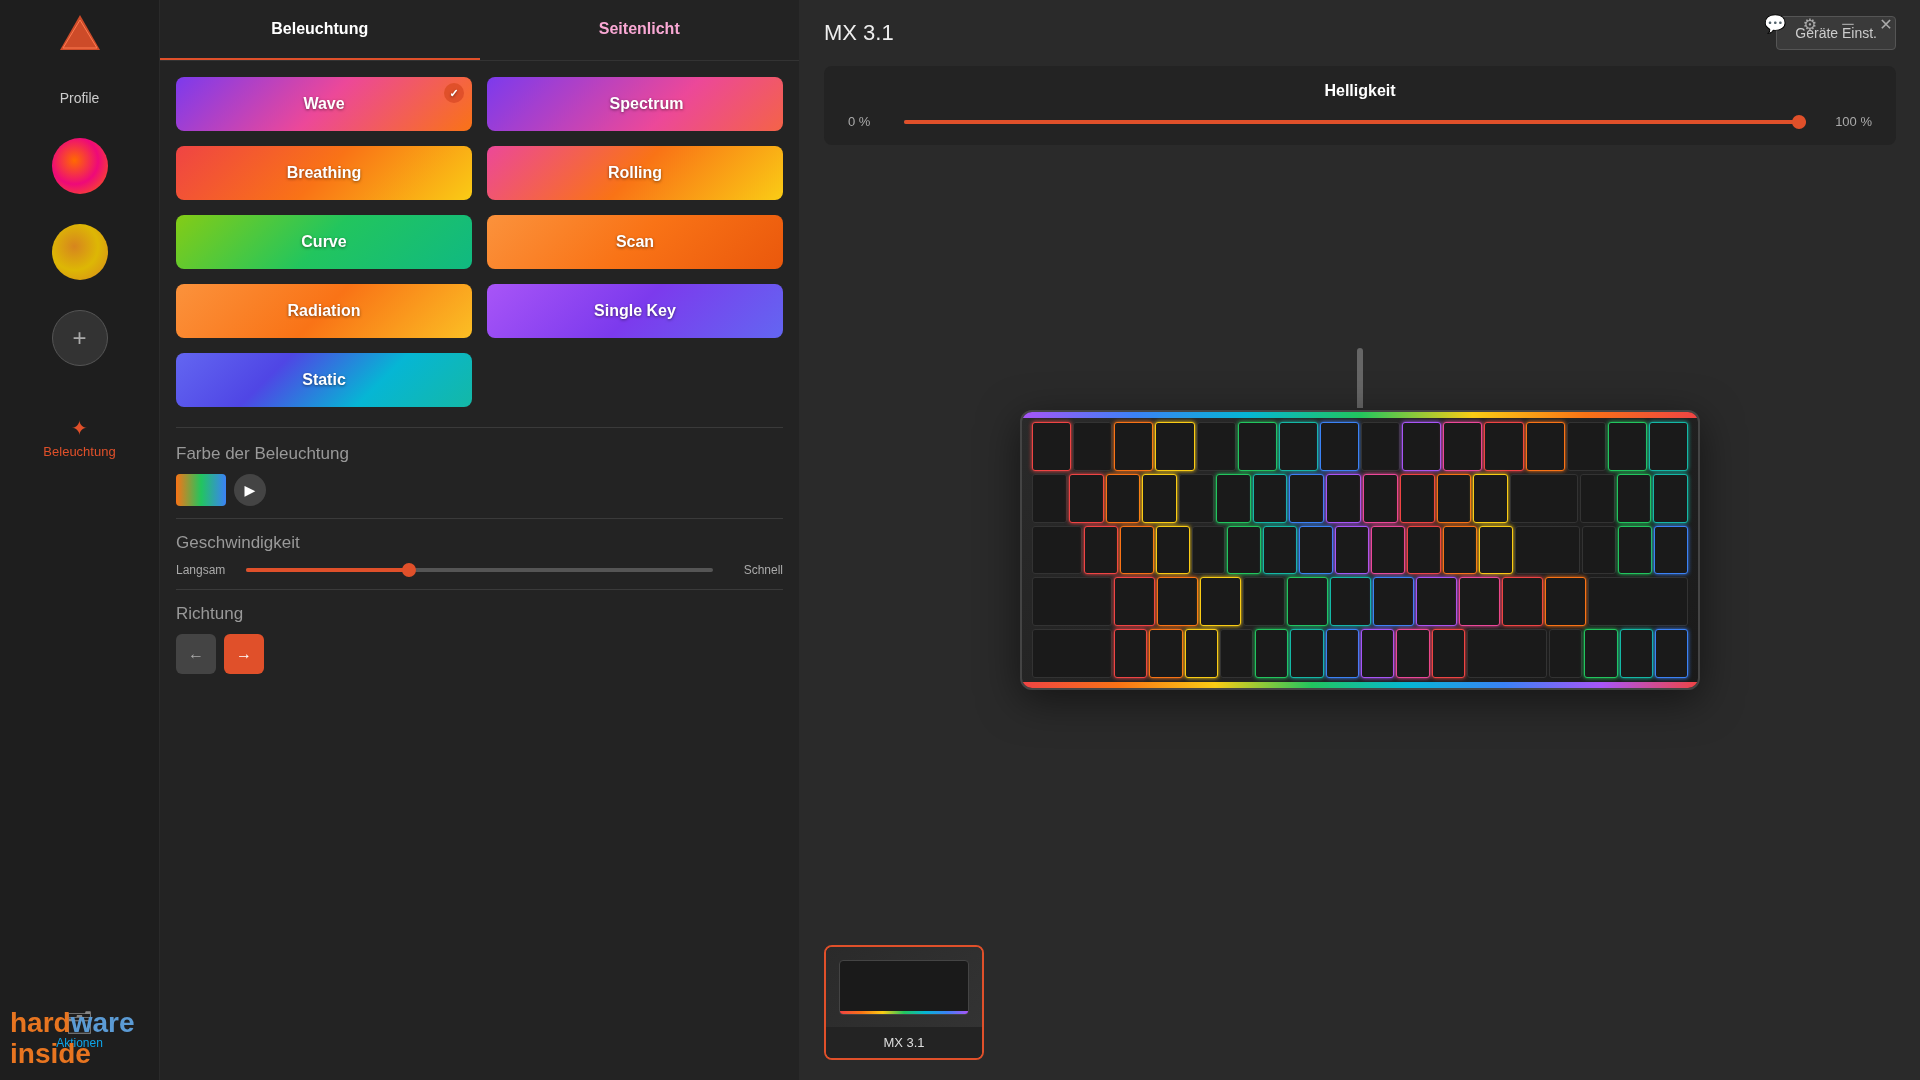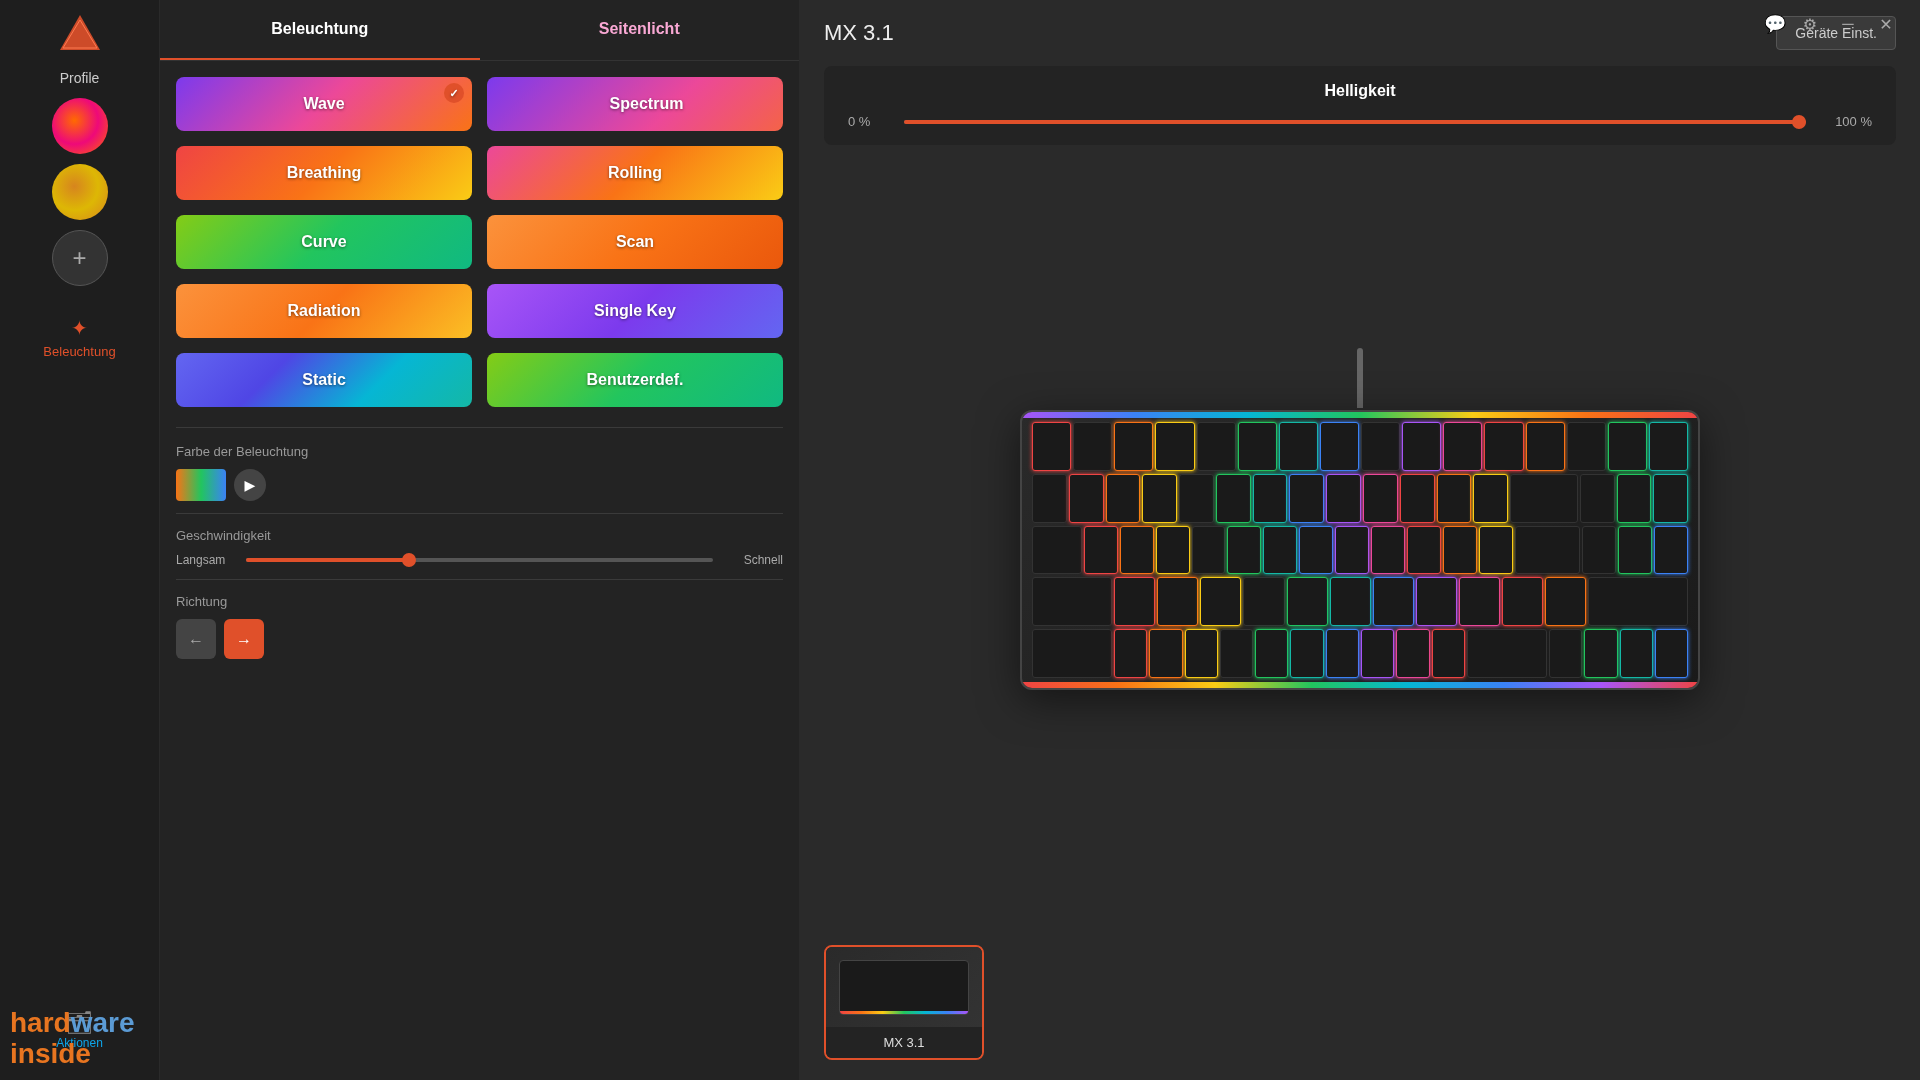--- a/index.html
+++ b/index.html
@@ -17,20 +17,21 @@
     
     .sidebar {
       width: 160px;
       background: #1e1e1e;
       display: flex;
       flex-direction: column;
       align-items: center;
       padding: 10px 16px;
       border-right: 1px solid #2a2a2a;
       flex-shrink: 0;
+      gap: 20px;
     }
     .sidebar-logo {
       width: 50px;
       height: 50px;
       margin-bottom: 10px;
     }
     .sidebar-profile-label {
       font-size: 14px;
       color: #ccc;
       margin-bottom: 12px;
@@ -180,21 +181,21 @@
     .divider {
       border: none;
       border-top: 1px solid #3a3a3a;
       margin: 4px 16px;
     }
 
     .color-section {
       padding: 12px 16px 8px 16px;
     }
     .section-label {
-      font-size: 13px;
+      font-size: 17px;
       color: #999;
       margin-bottom: 10px;
     }
     .color-picker-row {
       display: flex;
       align-items: center;
       gap: 8px;
     }
     .color-swatch {
       width: 50px;
@@ -598,23 +599,20 @@
     </button>
     <button class="effect-btn btn-radiation">
       <span>Radiation</span>
     </button>
     <button class="effect-btn btn-singlekey">
       <span>Single Key</span>
     </button>
     <button class="effect-btn btn-static">
       <span>Static</span>
     </button>
-    <button class="effect-btn btn-benutzerd">
-      <span>Benutzerdef.</span>
-    </button>
   </div>
 
   <hr class="divider">
 
   <div class="color-section">
     <div class="section-label">Farbe der Beleuchtung</div>
     <div class="color-picker-row">
       <div class="color-swatch"></div>
       <button class="play-btn">▶</button>
     </div>

